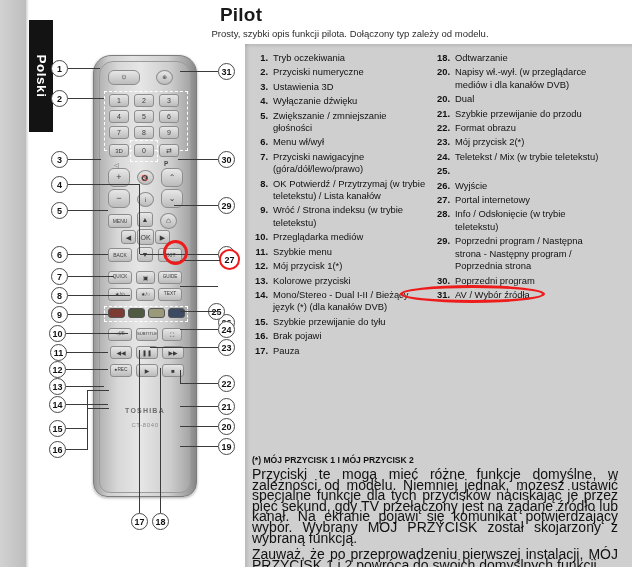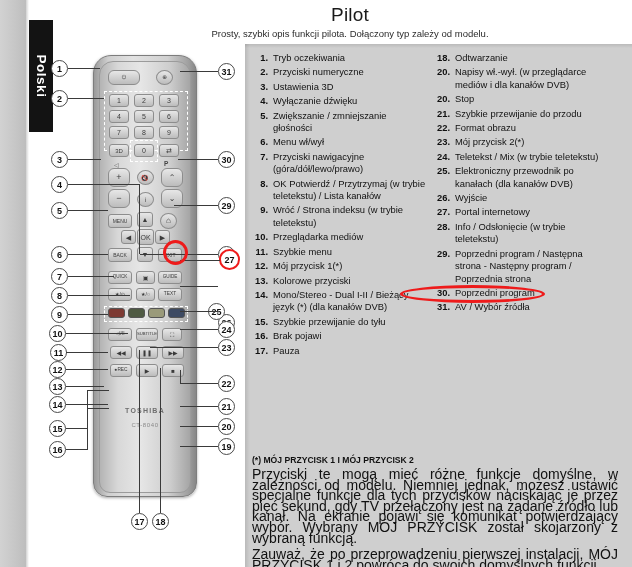--- a/index.html
+++ b/index.html
@@ -29,22 +29,22 @@
   }
   .gutter-shadow {
     position: absolute; left: 26px; top: 0;
     width: 3px; height: 567px;
     background: linear-gradient(to right, rgba(0,0,0,0.18), rgba(0,0,0,0));
   }
 
   
   .title {
     position: absolute; left: 220px; top: 4px;
-    width: 260px; text-align: center;
-    font-size: 19px; font-weight: normal; color: #1a1a1a;
+    width: 260px; text-align: left;
+    font-size: 19px; font-weight: bold; color: #1a1a1a;
     letter-spacing: 0.2px;
   }
   .subtitle {
     position: absolute; left: 120px; top: 28px;
     width: 460px; text-align: center;
     font-size: 9.5px; color: #2b2b2b;
   }
 
   
   .lang-tab {
@@ -309,41 +309,40 @@
           <li>
             <span class="num">18.</span>
             <span class="txt">Odtwarzanie</span>
           </li>
           <li>
             <span class="num">20.</span>
             <span class="txt">Napisy wł.-wył. (w przeglądarce mediów i dla kanałów DVB)</span>
           </li>
           <li>
             <span class="num">20.</span>
-            <span class="txt">Stop</span>
+            <span class="txt">Dual</span>
           </li>
           <li>
             <span class="num">21.</span>
             <span class="txt">Szybkie przewijanie do przodu</span>
           </li>
           <li>
             <span class="num">22.</span>
             <span class="txt">Format obrazu</span>
           </li>
           <li>
             <span class="num">23.</span>
             <span class="txt">Mój przycisk 2(*)</span>
           </li>
           <li>
             <span class="num">24.</span>
             <span class="txt">Teletekst / Mix (w trybie teletekstu)</span>
           </li>
           <li>
             <span class="num">25.</span>
-            <span class="txt">Elektroniczny przewodnik po kanałach (dla kanałów DVB)</span>
           </li>
           <li>
             <span class="num">26.</span>
             <span class="txt">Wyjście</span>
           </li>
           <li>
             <span class="num">27.</span>
             <span class="txt">Portal internetowy</span>
           </li>
           <li>

